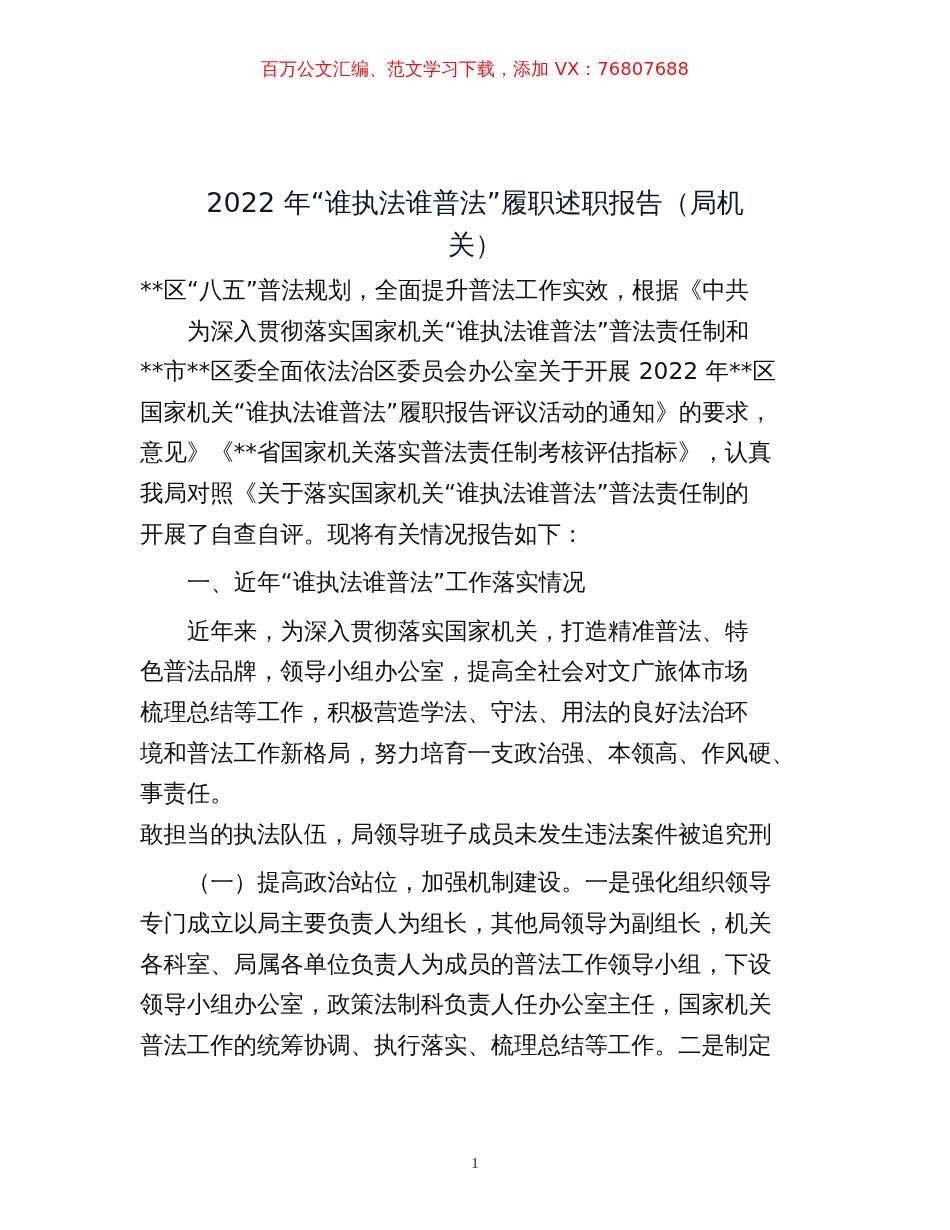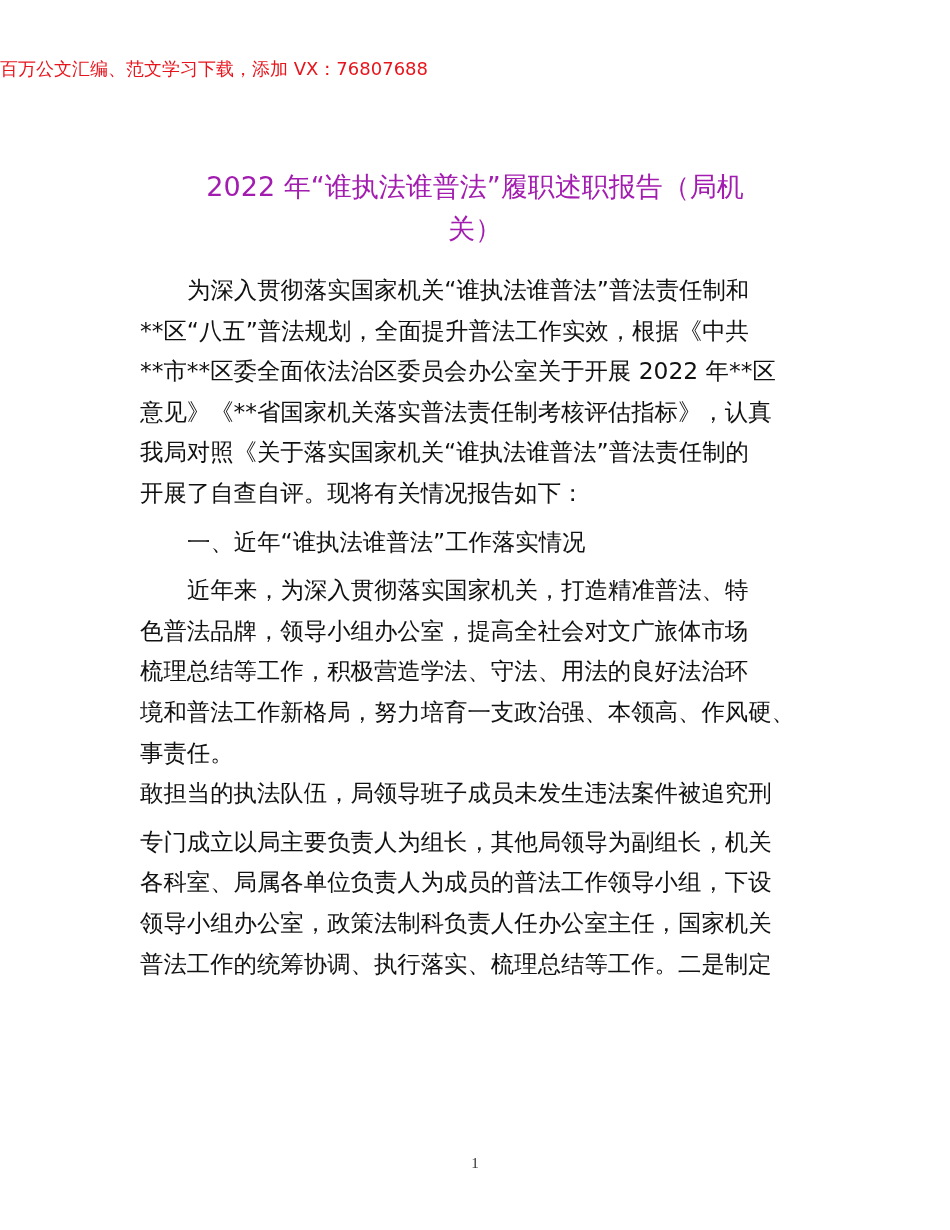--- a/index.html
+++ b/index.html
@@ -13,35 +13,35 @@
       position: relative;
       overflow: hidden;
       font-family: "DejaVu Sans", "Liberation Sans", sans-serif;
       color: #111111;
     }
     .header-banner {
       position: absolute;
       top: 56px;
       left: 0;
       width: 950px;
-      text-align: left;
+      text-align: center;
       font-size: 18px;
       color: #e8141c;
       letter-spacing: 0px;
       line-height: 26px;
     }
     .doc-title {
       position: absolute;
-      top: 166px;
+      top: 182px;
       left: 140px;
       width: 670px;
       text-align: center;
       font-size: 27px;
       line-height: 42px;
-      color: #a21caf;
+      color: #0f172a;
     }
     .doc-body {
       position: absolute;
       top: 270px;
       left: 140px;
       width: 680px;
       font-size: 23.4px;
       line-height: 40.6px;
       color: #111111;
     }
@@ -72,42 +72,44 @@
 
 <div class="header-banner">百万公文汇编、范文学习下载，添加 VX：76807688</div>
 
 <div class="doc-title">
   <div>2022 年“谁执法谁普法”履职述职报告（局机</div>
   <div>关）</div>
 </div>
 
 <div class="doc-body">
   <div>
+    <span class="line">**区“八五”普法规划，全面提升普法工作实效，根据《中共</span>
     <span class="line indent">为深入贯彻落实国家机关“谁执法谁普法”普法责任制和</span>
-    <span class="line">**区“八五”普法规划，全面提升普法工作实效，根据《中共</span>
     <span class="line">**市**区委全面依法治区委员会办公室关于开展 2022 年**区</span>
+    <span class="line">国家机关“谁执法谁普法”履职报告评议活动的通知》的要求，</span>
     <span class="line">意见》《**省国家机关落实普法责任制考核评估指标》，认真</span>
     <span class="line">我局对照《关于落实国家机关“谁执法谁普法”普法责任制的</span>
     <span class="line">开展了自查自评。现将有关情况报告如下：</span>
   </div>
   <div class="gap"></div>
   <div>
     <span class="line indent">一、近年“谁执法谁普法”工作落实情况</span>
   </div>
   <div class="gap"></div>
   <div>
     <span class="line indent">近年来，为深入贯彻落实国家机关，打造精准普法、特</span>
     <span class="line">色普法品牌，领导小组办公室，提高全社会对文广旅体市场</span>
     <span class="line">梳理总结等工作，积极营造学法、守法、用法的良好法治环</span>
     <span class="line">境和普法工作新格局，努力培育一支政治强、本领高、作风硬、</span>
     <span class="line">事责任。</span>
     <span class="line">敢担当的执法队伍，局领导班子成员未发生违法案件被追究刑</span>
   </div>
   <div class="gap"></div>
   <div>
+    <span class="line indent">（一）提高政治站位，加强机制建设。一是强化组织领导</span>
     <span class="line">专门成立以局主要负责人为组长，其他局领导为副组长，机关</span>
     <span class="line">各科室、局属各单位负责人为成员的普法工作领导小组，下设</span>
     <span class="line">领导小组办公室，政策法制科负责人任办公室主任，国家机关</span>
     <span class="line">普法工作的统筹协调、执行落实、梳理总结等工作。二是制定</span>
   </div>
 </div>
 
 <div class="page-number">1</div>
 
 </body></html>

